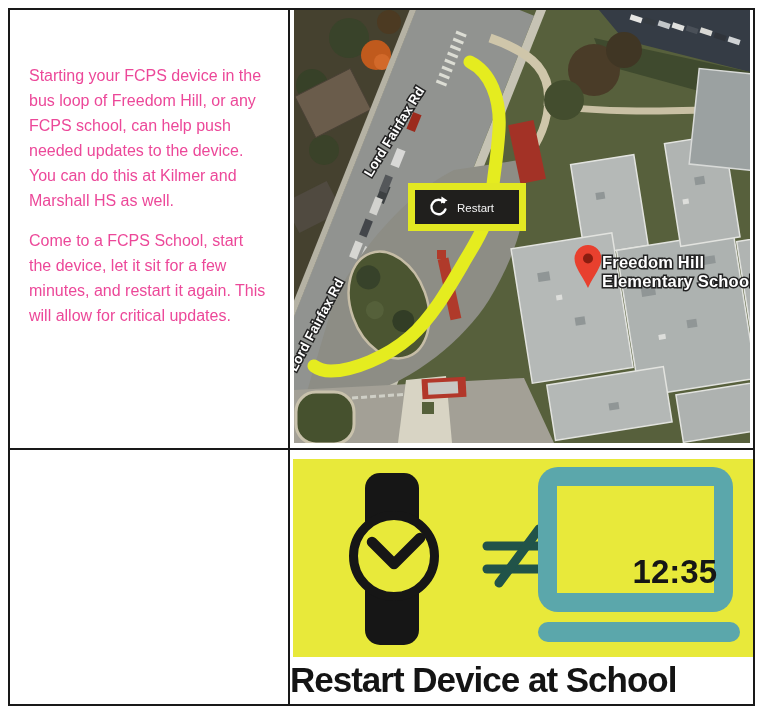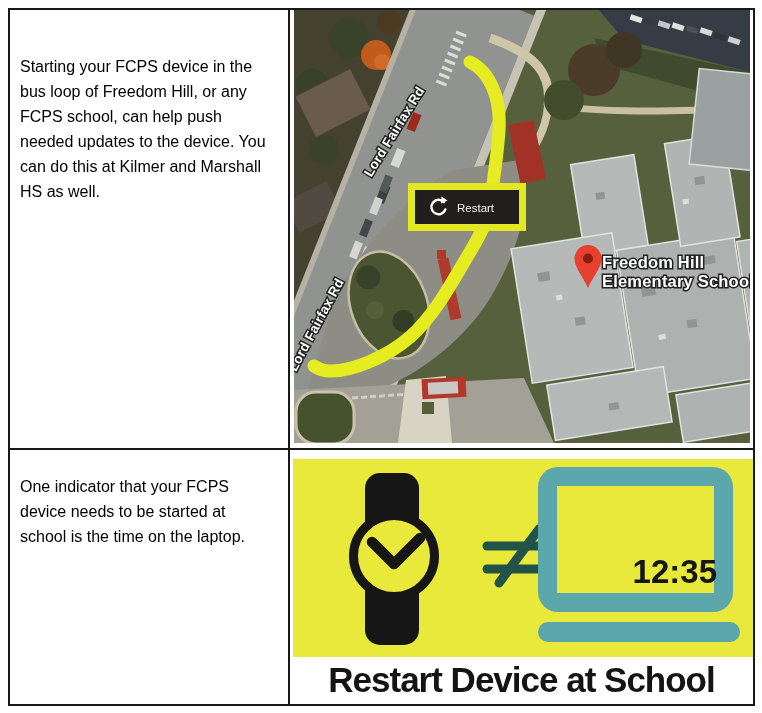--- a/index.html
+++ b/index.html
@@ -10,38 +10,39 @@
   .frame{
     position:absolute;left:8px;top:8px;width:743px;height:694px;
     border:2px solid #191919;background:#fff;
     display:grid;grid-template-columns:280px 1fr;grid-template-rows:440px 1fr;
   }
   .cell{background:#fff;box-sizing:border-box;overflow:hidden;}
   .c-tl{border-right:2px solid #191919;border-bottom:2px solid #191919;padding:44px 12px 0 10px;}
   .c-tr{border-bottom:2px solid #191919;position:relative;}
   .c-bl{border-right:2px solid #191919;padding:24px 12px 0 10px;}
   .c-br{position:relative;margin-top:8px;}
-  .text p{margin:0;font-size:16px;line-height:25px;color:#000000;}
+  .text p{margin:9px;font-size:16px;line-height:25px;color:#ec4899;}
   .text p + p{margin-top:15px;}
   svg.map{position:absolute;left:4px;top:0;display:block;}
   svg.fig{position:absolute;left:3px;top:1px;display:block;}
   .caption{
-    position:absolute;left:0;top:202px;width:100%;text-align:center;
+    position:absolute;left:0;top:202px;width:100%;
     font-size:35px;font-weight:700;letter-spacing:-1px;color:#141414;white-space:nowrap;
   }
   .mlabel{fill:#ffffff;stroke:#222222;stroke-width:3px;paint-order:stroke;
     font-weight:700;font-family:"Liberation Sans",sans-serif;letter-spacing:.2px;}
 </style>
 </head>
 <body>
 
 <div class="frame">
 
   <div class="cell c-tl text">
     <p>Starting your FCPS device in the bus loop of Freedom Hill, or any FCPS school, can help push needed updates to the device. You can do this at Kilmer and Marshall HS as well.</p>
+    <p>Come to a FCPS School, start the device, let it sit for a few minutes, and restart it again. This will allow for critical updates.</p>
   </div>
 
   <div class="cell c-tr">
     <svg class="map" width="456" height="433" viewBox="0 0 456 433">
 
       <rect width="456" height="433" fill="#57603c"></rect>
 
       <g>
         <polygon points="0,0 148,0 0,380" fill="#45412f"></polygon>
         <circle cx="55" cy="28" r="20" fill="#39432a"></circle>
@@ -185,21 +186,20 @@
       </g>
 
       <text class="mlabel" x="308" y="258" font-size="16.5">Freedom Hill</text>
       <text class="mlabel" x="308" y="277" font-size="16.5">Elementary School</text>
       <text class="mlabel" transform="translate(104,124) rotate(-58.5)" text-anchor="middle" font-size="13.5">Lord Fairfax Rd</text>
       <text class="mlabel" transform="translate(26,317) rotate(-62)" text-anchor="middle" font-size="13.5">Lord Fairfax Rd</text>
     </svg>
   </div>
 
   <div class="cell c-bl text">
-    <p>One indicator that your FCPS device needs to be started at school is the time on the laptop.</p>
   </div>
 
   <div class="cell c-br">
     <svg class="fig" width="460" height="198" viewBox="0 0 460 198">
       <rect width="460" height="198" fill="#e8e93a"></rect>
 
       <g>
         <rect x="72" y="14" width="54" height="172" rx="15" fill="#161616"></rect>
         <circle cx="101" cy="97" r="40.5" fill="#e8e93a" stroke="#161616" stroke-width="9"></circle>
         <polyline points="79,83 101,105 127,79" fill="none" stroke="#161616" stroke-width="10.5" stroke-linecap="round" stroke-linejoin="round"></polyline>

